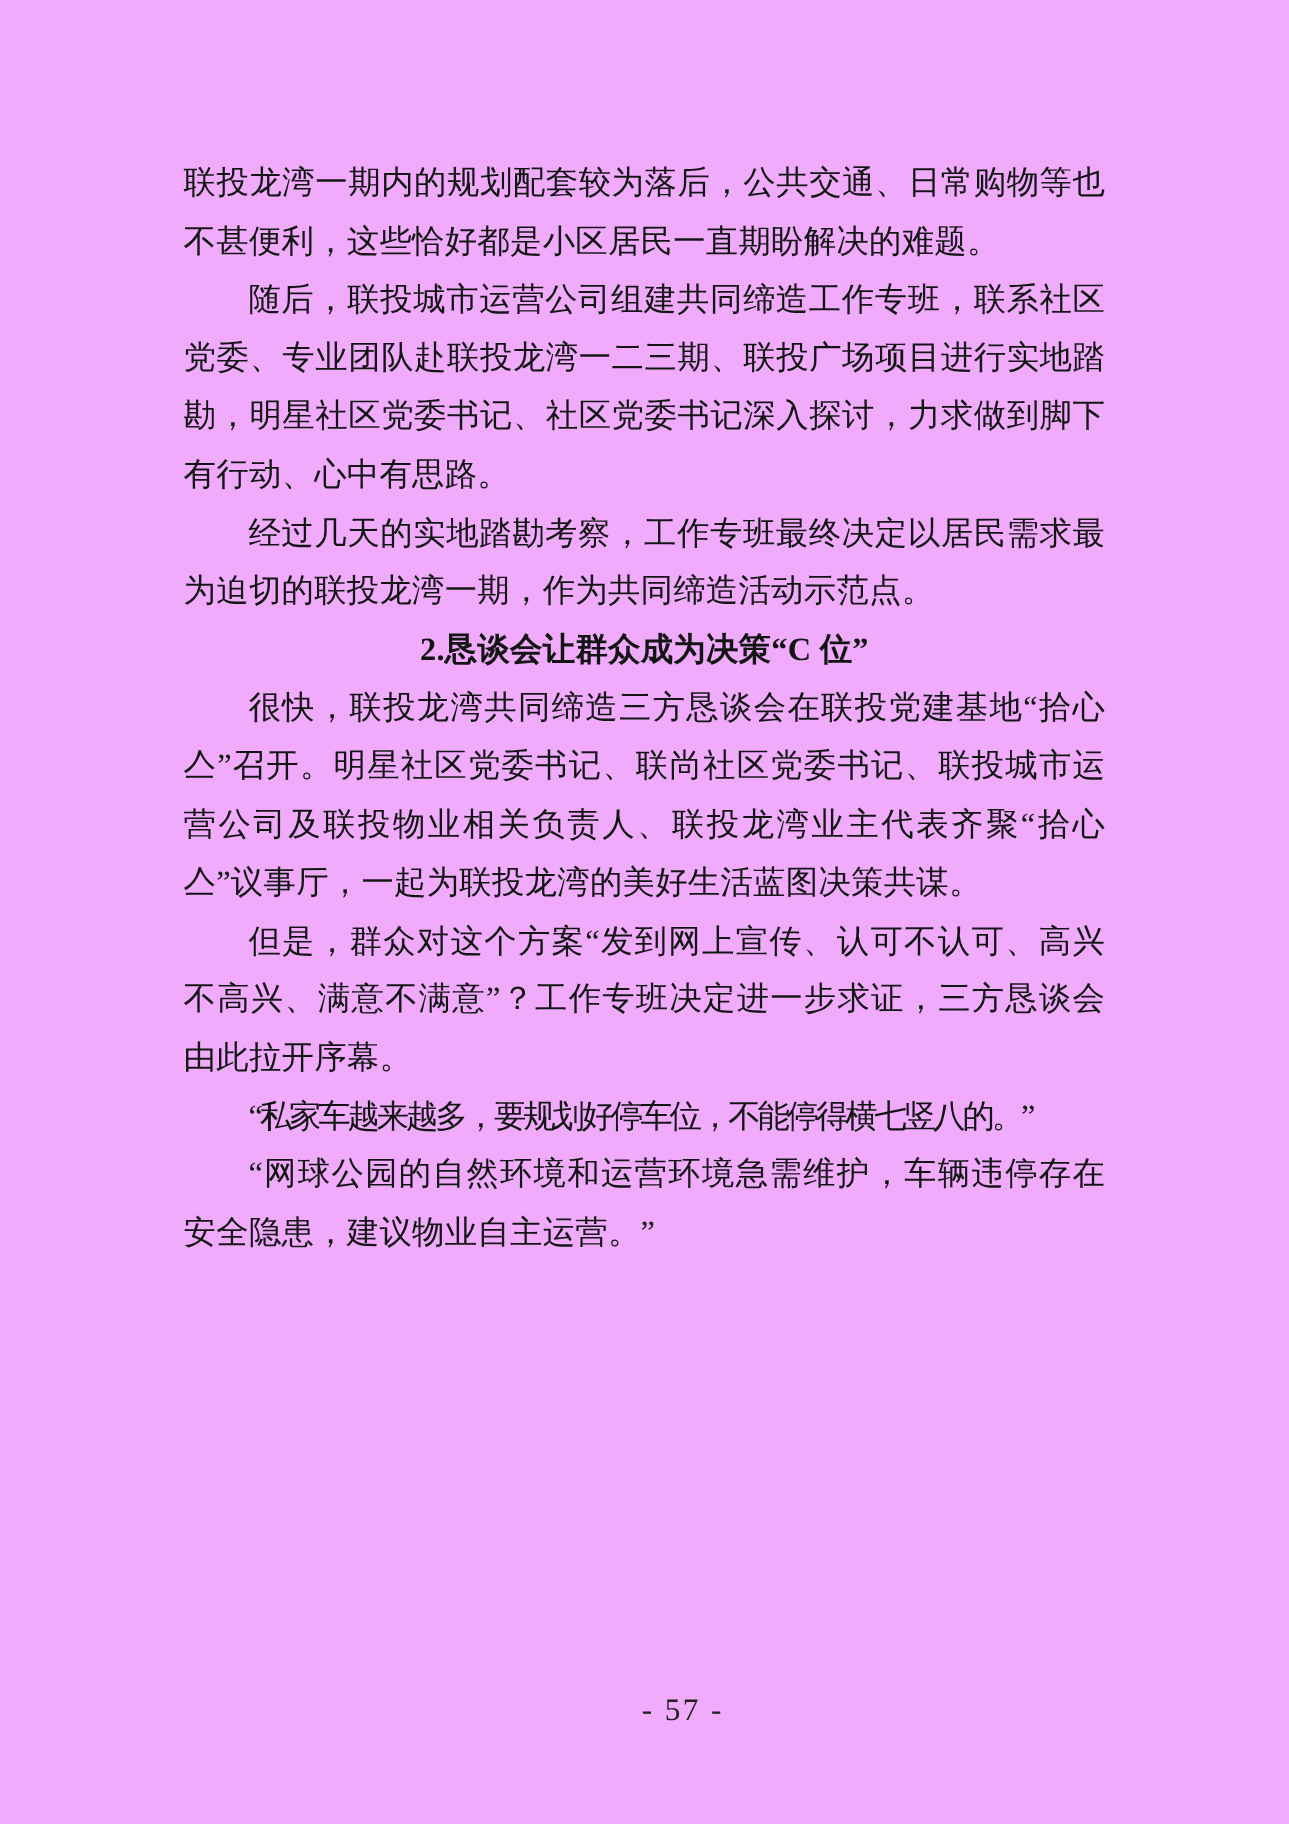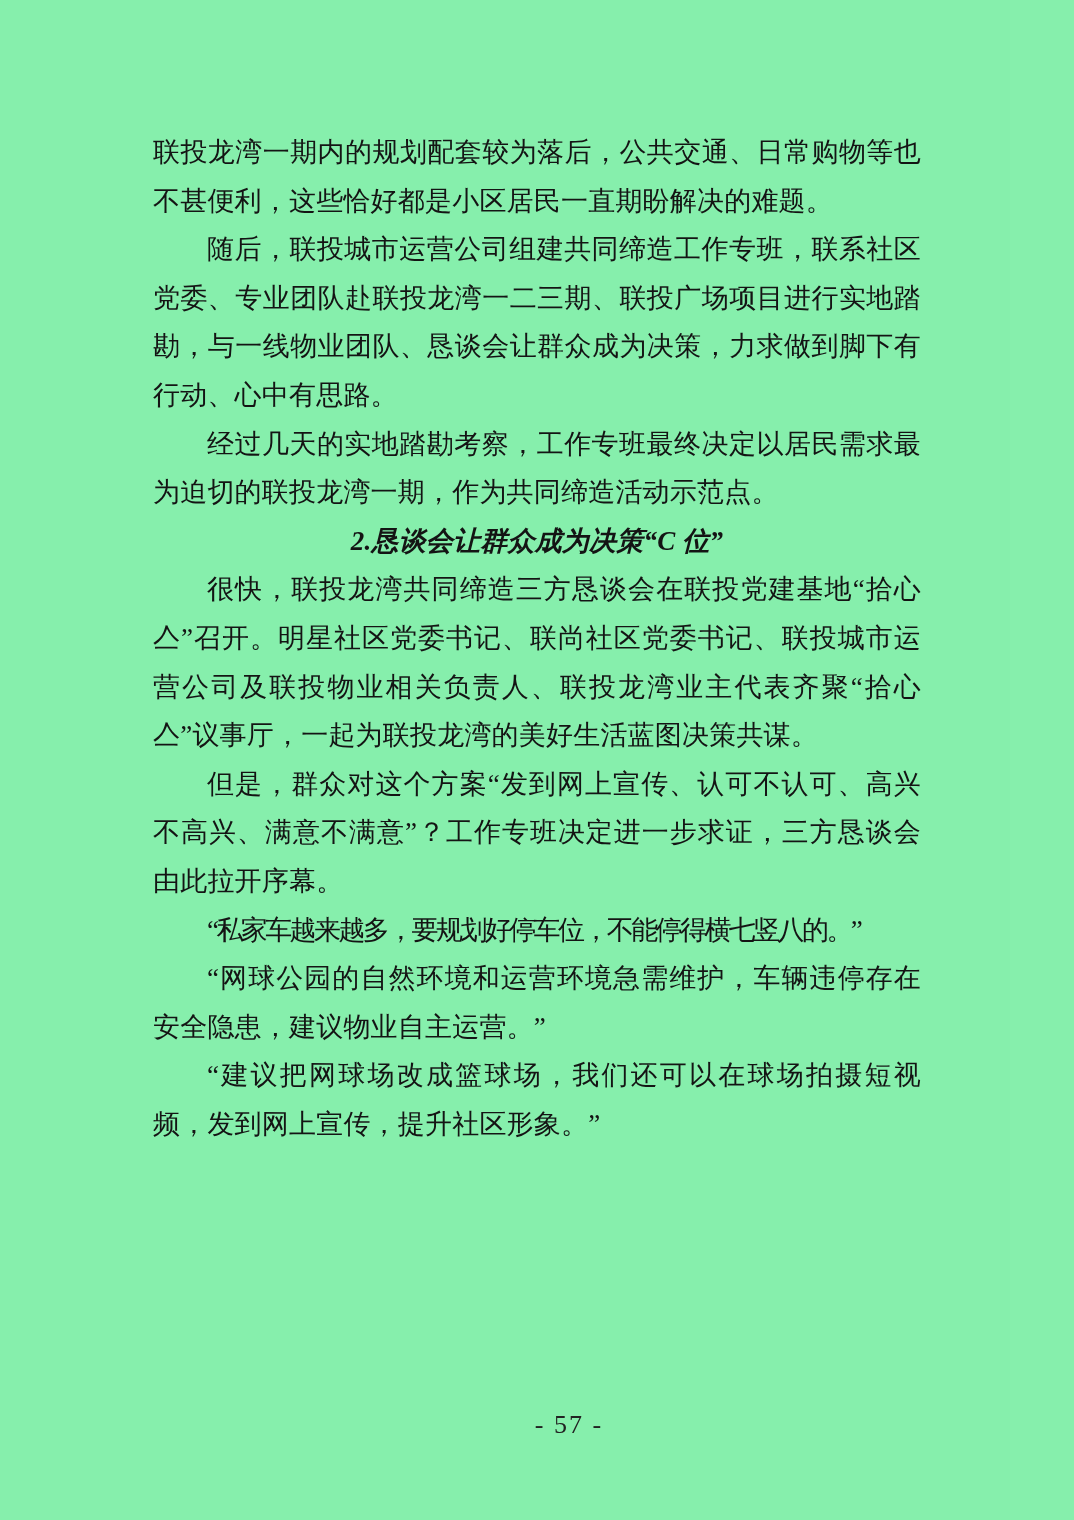--- a/index.html
+++ b/index.html
@@ -11,21 +11,21 @@
     width: 1074px;
     height: 1520px;
     position: relative;
     font-family: "Liberation Serif", "DejaVu Serif", serif;
     color: #141414;
     overflow: hidden;
   }
   .sheet {
     position: absolute;
     inset: 0;
-    background: #86efac;
+    background: #f0abfc;
   }
   .body-text {
     position: absolute;
     left: 153px;
     top: 128px;
     width: 768px;
     font-size: 27px;
     line-height: 48.6px;
     text-align: justify;
     text-justify: inter-character;
@@ -41,21 +41,20 @@
   .para.tight {
     letter-spacing: -2.6px;
   }
   .heading {
     margin: 0;
     font-size: 27px;
     line-height: 48.6px;
     font-weight: 700;
     text-align: center;
     text-indent: 0;
-    font-style: italic;
   }
   .page-footer {
     position: absolute;
     top: 1410px;
     left: 0;
     width: 100%;
     text-align: center;
     font-size: 26px;
     line-height: 30px;
     color: #222;
@@ -65,36 +64,35 @@
 </style>
 </head>
 <body>
 
 <div class="sheet">
 
   <div class="body-text">
 
     <p class="para no-indent">联投龙湾一期内的规划配套较为落后，公共交通、日常购物等也不甚便利，这些恰好都是小区居民一直期盼解决的难题。</p>
 
-    <p class="para">随后，联投城市运营公司组建共同缔造工作专班，联系社区党委、专业团队赴联投龙湾一二三期、联投广场项目进行实地踏勘，与一线物业团队、恳谈会让群众成为决策，力求做到脚下有行动、心中有思路。</p>
+    <p class="para">随后，联投城市运营公司组建共同缔造工作专班，联系社区党委、专业团队赴联投龙湾一二三期、联投广场项目进行实地踏勘，明星社区党委书记、社区党委书记深入探讨，力求做到脚下有行动、心中有思路。</p>
 
     <p class="para">经过几天的实地踏勘考察，工作专班最终决定以居民需求最为迫切的联投龙湾一期，作为共同缔造活动示范点。</p>
 
     <h3 class="heading">2.恳谈会让群众成为决策“C 位”</h3>
 
     <p class="para">很快，联投龙湾共同缔造三方恳谈会在联投党建基地“拾心亼”召开。明星社区党委书记、联尚社区党委书记、联投城市运营公司及联投物业相关负责人、联投龙湾业主代表齐聚“拾心亼”议事厅，一起为联投龙湾的美好生活蓝图决策共谋。</p>
 
 
     <p class="para">但是，群众对这个方案“发到网上宣传、认可不认可、高兴不高兴、满意不满意”？工作专班决定进一步求证，三方恳谈会由此拉开序幕。</p>
 
     <p class="para tight">“私家车越来越多，要规划好停车位，不能停得横七竖八的。”</p>
 
     <p class="para">“网球公园的自然环境和运营环境急需维护，车辆违停存在安全隐患，建议物业自主运营。”</p>
 
-    <p class="para">“建议把网球场改成篮球场，我们还可以在球场拍摄短视频，发到网上宣传，提升社区形象。”</p>
 
   </div>
 
   <div class="page-footer">
     <span>- 57 -</span>
   </div>
 
 </div>
 
 </body></html>

